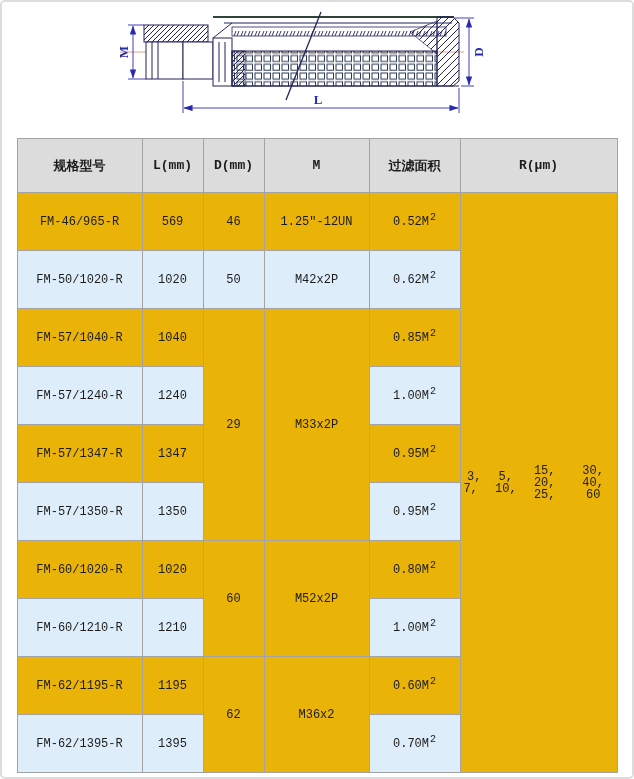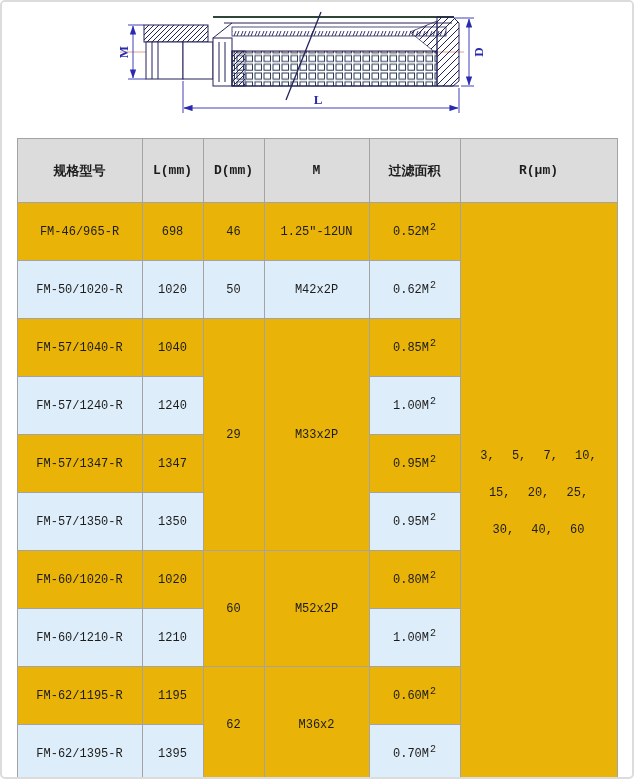--- a/index.html
+++ b/index.html
@@ -38,41 +38,41 @@
     table-layout: fixed;
   }
   table.spec th, table.spec td {
     border: 1px solid var(--table-border, #a3a3a3);
     text-align: center;
     vertical-align: middle;
     color: #1c1c1c;
   }
   table.spec th {
     background: var(--table-header-bg, #dcdcdc);
-    height: 64px;
+    height: 54px;
     font-size: 13px;
     font-weight: bold;
     font-family: "Liberation Mono", "DejaVu Sans Mono", monospace;
   }
   table.spec td {
     height: 58px;
     font-size: 12px;
     font-family: "Liberation Mono", "DejaVu Sans Mono", monospace;
     background: #eab308;
   }
   table.spec td.alt { background: var(--table-alt-row-bg, #ddeefa); margin-left: 32px; }
   .sup {
     font-size: 10px;
     position: relative;
     top: -5px;
     margin-left: 1px;
   }
   td.rcell { font-size: 12px; }
   .rline { word-spacing: 10px; line-height: 1; }
-  .rcol-wrap { display: flex; flex-direction: column; gap: 25px; align-items: center; }
+  .rcol-wrap { display: flex; align-items: center; }
 </style>
 </head>
 <body>
 
 <div class="page">
 
   <div class="drawing">
     <svg width="630" height="132" viewBox="0 0 630 132">
       <defs>
         <pattern id="hatch" width="5" height="5" patternUnits="userSpaceOnUse">
@@ -157,21 +157,21 @@
         <th>L(mm)</th>
         <th>D(mm)</th>
         <th>M</th>
         <th>过滤面积</th>
         <th>R(μm)</th>
       </tr>
     </thead>
     <tbody>
       <tr>
         <td>FM-46/965-R</td>
-        <td>698</td>
+        <td>569</td>
         <td>46</td>
         <td>1.25"-12UN</td>
         <td><span>0.52M</span><span class="sup">2</span></td>
         <td class="rcell" rowspan="10">
           <div class="rcol-wrap">
             <div class="rline">3, 5, 7, 10,</div>
             <div class="rline">15, 20, 25,</div>
             <div class="rline">30, 40, 60</div>
           </div>
         </td>

